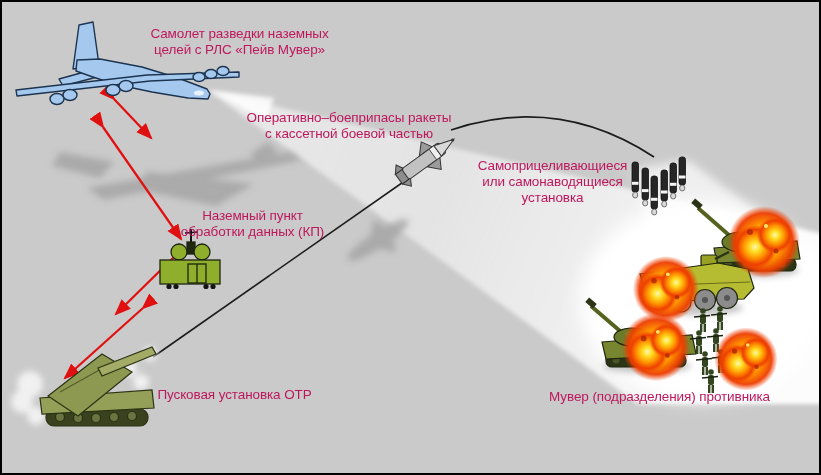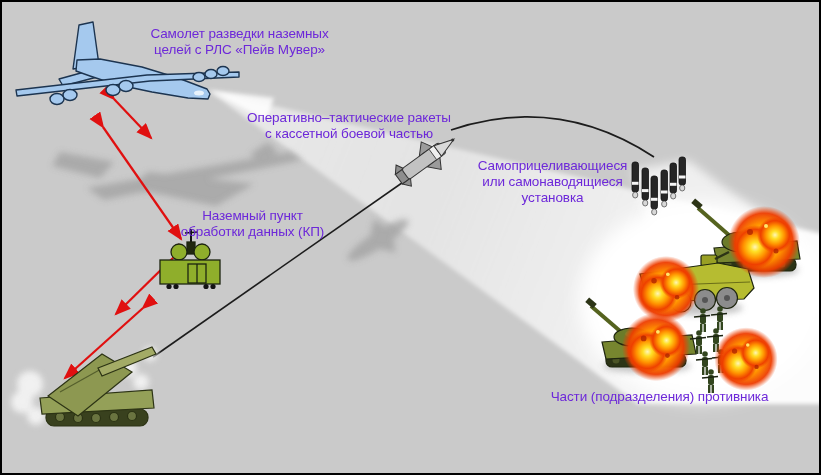--- a/index.html
+++ b/index.html
@@ -4,21 +4,21 @@
 <style>
   html,body{margin:0;padding:0;background:#888;}
   .stage{
     position:relative;width:821px;height:475px;box-sizing:border-box;
     background:#cacaca;border:2px solid #000;overflow:hidden;
     font-family:"Liberation Sans", sans-serif;
   }
   .stage svg{position:absolute;left:0;top:0;}
   .label{
     position:absolute;text-align:center;font-size:13.5px;line-height:1.2;
-    color:#6d28d9;white-space:pre-line;letter-spacing:-0.1px;
+    color:#be185d;white-space:pre-line;letter-spacing:-0.1px;
   }
   .label-aircraft {left:110px;top:24px;width:255px;}
   .label-missiles {left:222px;top:108px;width:250px;}
   .label-munitions{left:448px;top:156px;width:205px;}
   .label-station  {left:148px;top:194px;width:205px;margin-top:12px;}
   .label-launcher {left:130px;top:385px;width:205px;}
   .label-enemy    {left:535px;top:387px;width:245px;}
 </style>
 </head>
 <body>
@@ -307,21 +307,22 @@
     <circle r="22" cx="-9" cy="5" fill="url(#exg)"></circle>
     <circle r="18" cx="11" cy="-7" fill="url(#exg)"></circle>
     <circle r="3" cx="-13" cy="-9" fill="#b02400" opacity="0.8"></circle>
     <circle r="2.5" cx="12" cy="9" fill="#b02400" opacity="0.8"></circle>
     <circle r="2" cx="2" cy="-16" fill="#ffe76a"></circle>
   </g>
 </svg>
 
   <div class="label label-aircraft">Самолет разведки наземных
 целей с РЛС «Пейв Мувер»</div>
-  <div class="label label-missiles">Оперативно–тактические ракеты
+  <div class="label label-missiles">Оперативно–боеприпасы ракеты
 с кассетной боевой частью</div>
   <div class="label label-munitions">Самоприцеливающиеся
 или самонаводящиеся
 установка</div>
   <div class="label label-station">Наземный пункт
 обработки данных (КП)</div>
-  <div class="label label-enemy">Части (подразделения) противника</div>
+  <div class="label label-launcher">Пусковая установка ОТР</div>
+  <div class="label label-enemy">Мувер (подразделения) противника</div>
 </div>
 
 </body></html>

